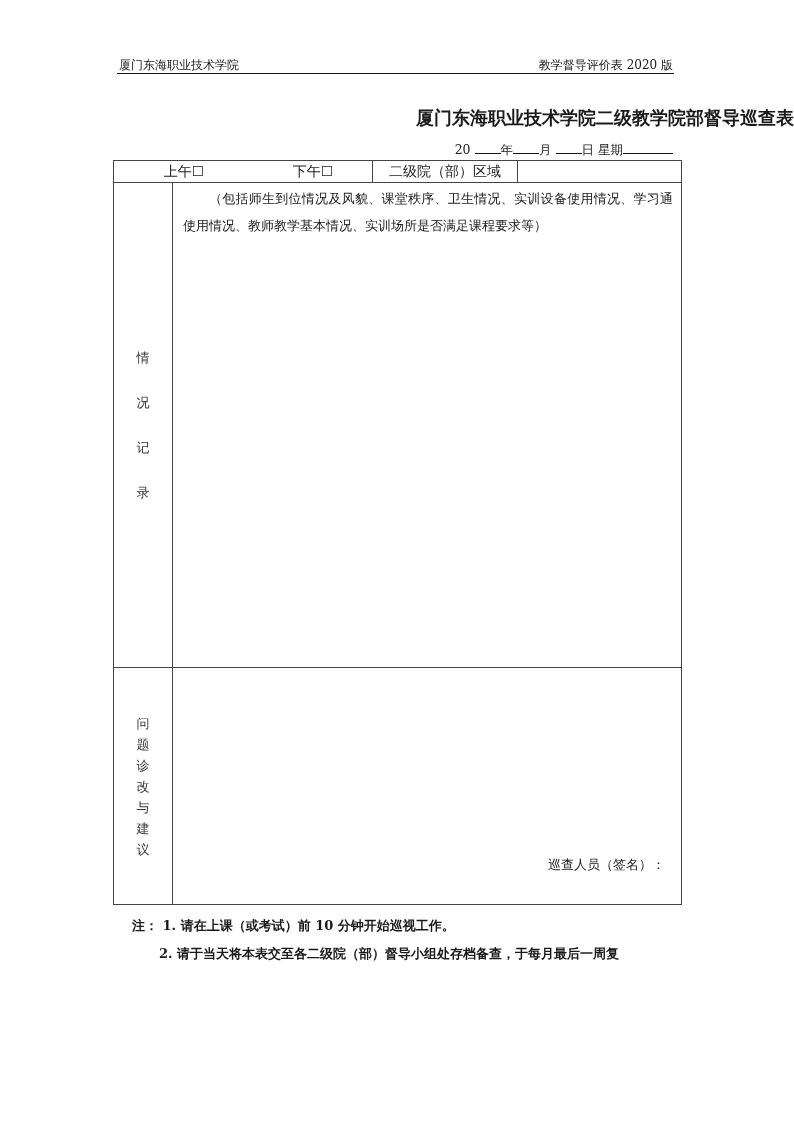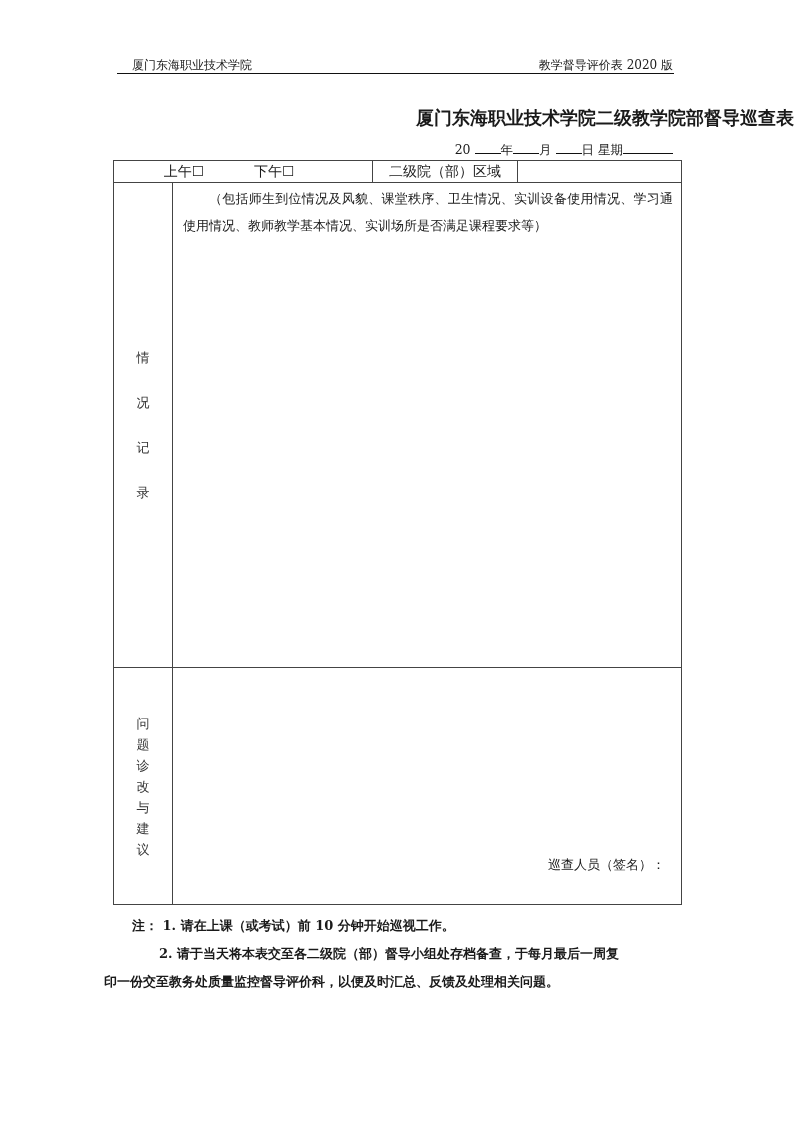--- a/index.html
+++ b/index.html
@@ -1,19 +1,19 @@
 <!DOCTYPE html>
 <html><head>
 <meta charset="utf-8">
 <style>
   html, body { margin:0; padding:0; background:#ffffff; }
   body { width:794px; height:1123px; position:relative; overflow:hidden;
          font-family:"DejaVu Serif","Liberation Serif",serif; color:#1a1a1a; }
   .abs { position:absolute; }
-  .hdr-left { left:132px; top:57px; font-size:12px; }
+  .hdr-left { left:119px; top:57px; font-size:12px; }
   .hdr-right { right:121px; top:57px; font-size:12px; }
   .hdr-rule { left:117px; top:73px; width:557px; height:0; border-top:1.3px solid #111; }
   .title { left:0; width:794px; top:106px; text-align:right; font-size:18px; font-weight:bold;
            font-family:"DejaVu Sans","Liberation Sans",sans-serif; }
   .dateline { right:121px; top:141px; font-size:12.5px; white-space:pre; }
   .dateline .ul { display:inline-block; border-bottom:1px solid #111; height:12px; vertical-align:baseline; }
   table.form { position:absolute; left:113px; top:160px; width:569px; border-collapse:collapse; }
   table.form td { border:1.2px solid #444; padding:0; vertical-align:top; }
   .hcell { height:21px; font-size:14px; font-weight:normal; text-align:center; vertical-align:middle !important;
            font-family:"DejaVu Sans","Liberation Sans",sans-serif; }
@@ -41,21 +41,21 @@
 <div class="abs title">厦门东海职业技术学院二级教学院部督导巡查表</div>
 
 <div class="abs dateline"><span>20</span> <span class="ul" style="width:26px"></span><span>年</span><span class="ul" style="width:26px"></span><span>月</span> <span class="ul" style="width:26px"></span><span>日</span> <span>星期</span><span class="ul" style="width:50px"></span></div>
 
 <table class="form">
   <tbody>
       <tr>
     <td class="hcell" colspan="2" style="width:0">
       <div style="display:flex;">
         <span style="width:140px;text-align:center;">上午☐</span>
-        <span style="width:118px;text-align:left;">下午☐</span>
+        <span style="width:118px;text-align:center;">下午☐</span>
       </div>
     </td>
     <td class="hcell" style="width:144px;">二级院（部）区域</td>
     <td class="hcell" style="width:163px;"></td>
   </tr>
   <tr>
     <td class="label-col vlabel rec-label">
       <span>情</span>
       <span>况</span>
       <span>记</span>
@@ -78,14 +78,13 @@
     <td colspan="3" class="suggest-body">
       <div class="signer">巡查人员（签名）：</div>
     </td>
   </tr>
 </tbody>
   </table>
 
 <div class="abs notes">
   <div class="note-line indent1"><span>注：</span> <span>1. 请在上课（或考试）前 10 分钟开始巡视工作。</span></div>
   <div class="note-line indent2">2. 请于当天将本表交至各二级院（部）督导小组处存档备查，于每月最后一周复</div>
-  <div class="note-line">印一份交至教务处质量监控督导评价科，以便及时汇总、反馈及处理相关问题。</div>
 </div>
 
 </body></html>

